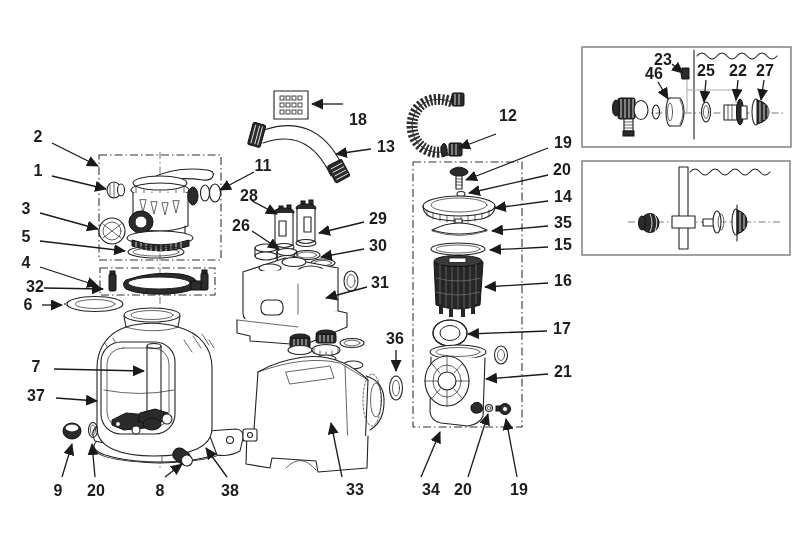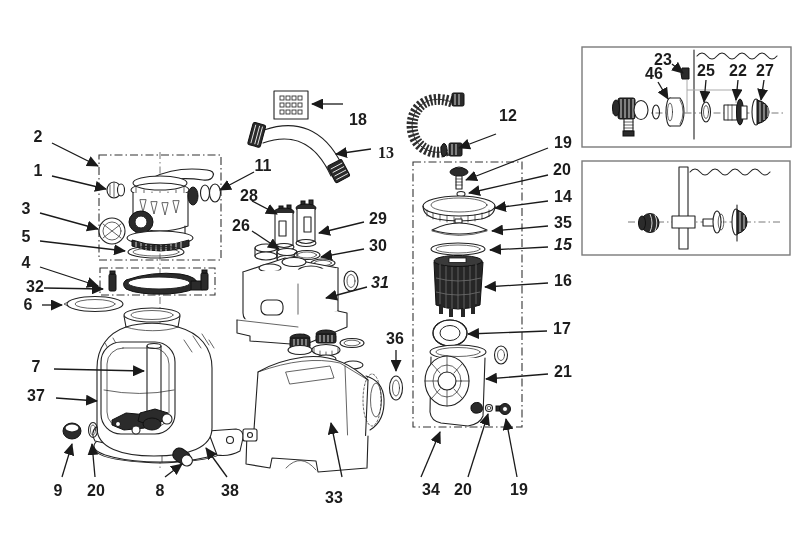--- a/index.html
+++ b/index.html
@@ -456,34 +456,34 @@
       <div class="callout" style="left: 24px; top: 287px; margin-left: 11px;">32</div>
       <div class="callout" style="left: 28px; top: 305px;">6</div>
       <div class="callout" style="left: 36px; top: 367px;">7</div>
       <div class="callout" style="left: 36px; top: 396px;">37</div>
       <div class="callout" style="left: 58px; top: 491px;">9</div>
       <div class="callout" style="left: 96px; top: 491px;">20</div>
       <div class="callout" style="left: 160px; top: 491px;">8</div>
       <div class="callout" style="left: 230px; top: 491px;">38</div>
       <div class="callout" style="left: 358px; top: 120px;">18</div>
       <div class="callout" style="left: 263px; top: 166px;">11</div>
-      <div class="callout" style="left: 386px; top: 153px; font-family: Liberation Serif, serif;">13</div>
+      <div class="callout" style="left: 386px; top: 147px;">13</div>
       <div class="callout" style="left: 241px; top: 196px; margin-left: 8px;">28</div>
       <div class="callout" style="left: 241px; top: 226px;">26</div>
       <div class="callout" style="left: 378px; top: 219px;">29</div>
       <div class="callout" style="left: 378px; top: 246px;">30</div>
-      <div class="callout" style="left: 380px; top: 283px; font-style: italic;">31</div>
+      <div class="callout" style="left: 380px; top: 283px;">31</div>
       <div class="callout" style="left: 395px; top: 339px;">36</div>
-      <div class="callout" style="left: 334px; top: 490px; margin-top: 8px;">33</div>
+      <div class="callout" style="left: 355px; top: 490px;">33</div>
       <div class="callout" style="left: 508px; top: 116px;">12</div>
       <div class="callout" style="left: 563px; top: 143px;">19</div>
       <div class="callout" style="left: 562px; top: 170px;">20</div>
       <div class="callout" style="left: 563px; top: 197px;">14</div>
       <div class="callout" style="left: 563px; top: 223px;">35</div>
-      <div class="callout" style="left: 563px; top: 245px; font-style: italic;">15</div>
+      <div class="callout" style="left: 563px; top: 245px;">15</div>
       <div class="callout" style="left: 563px; top: 281px;">16</div>
       <div class="callout" style="left: 562px; top: 329px;">17</div>
       <div class="callout" style="left: 563px; top: 372px;">21</div>
       <div class="callout" style="left: 415px; top: 490px; margin-left: 16px;">34</div>
       <div class="callout" style="left: 463px; top: 490px;">20</div>
       <div class="callout" style="left: 519px; top: 490px;">19</div>
       <div class="callout" style="left: 663px; top: 60px;">23</div>
       <div class="callout" style="left: 654px; top: 74px;">46</div>
       <div class="callout" style="left: 706px; top: 71px;">25</div>
       <div class="callout" style="left: 738px; top: 71px;">22</div>

